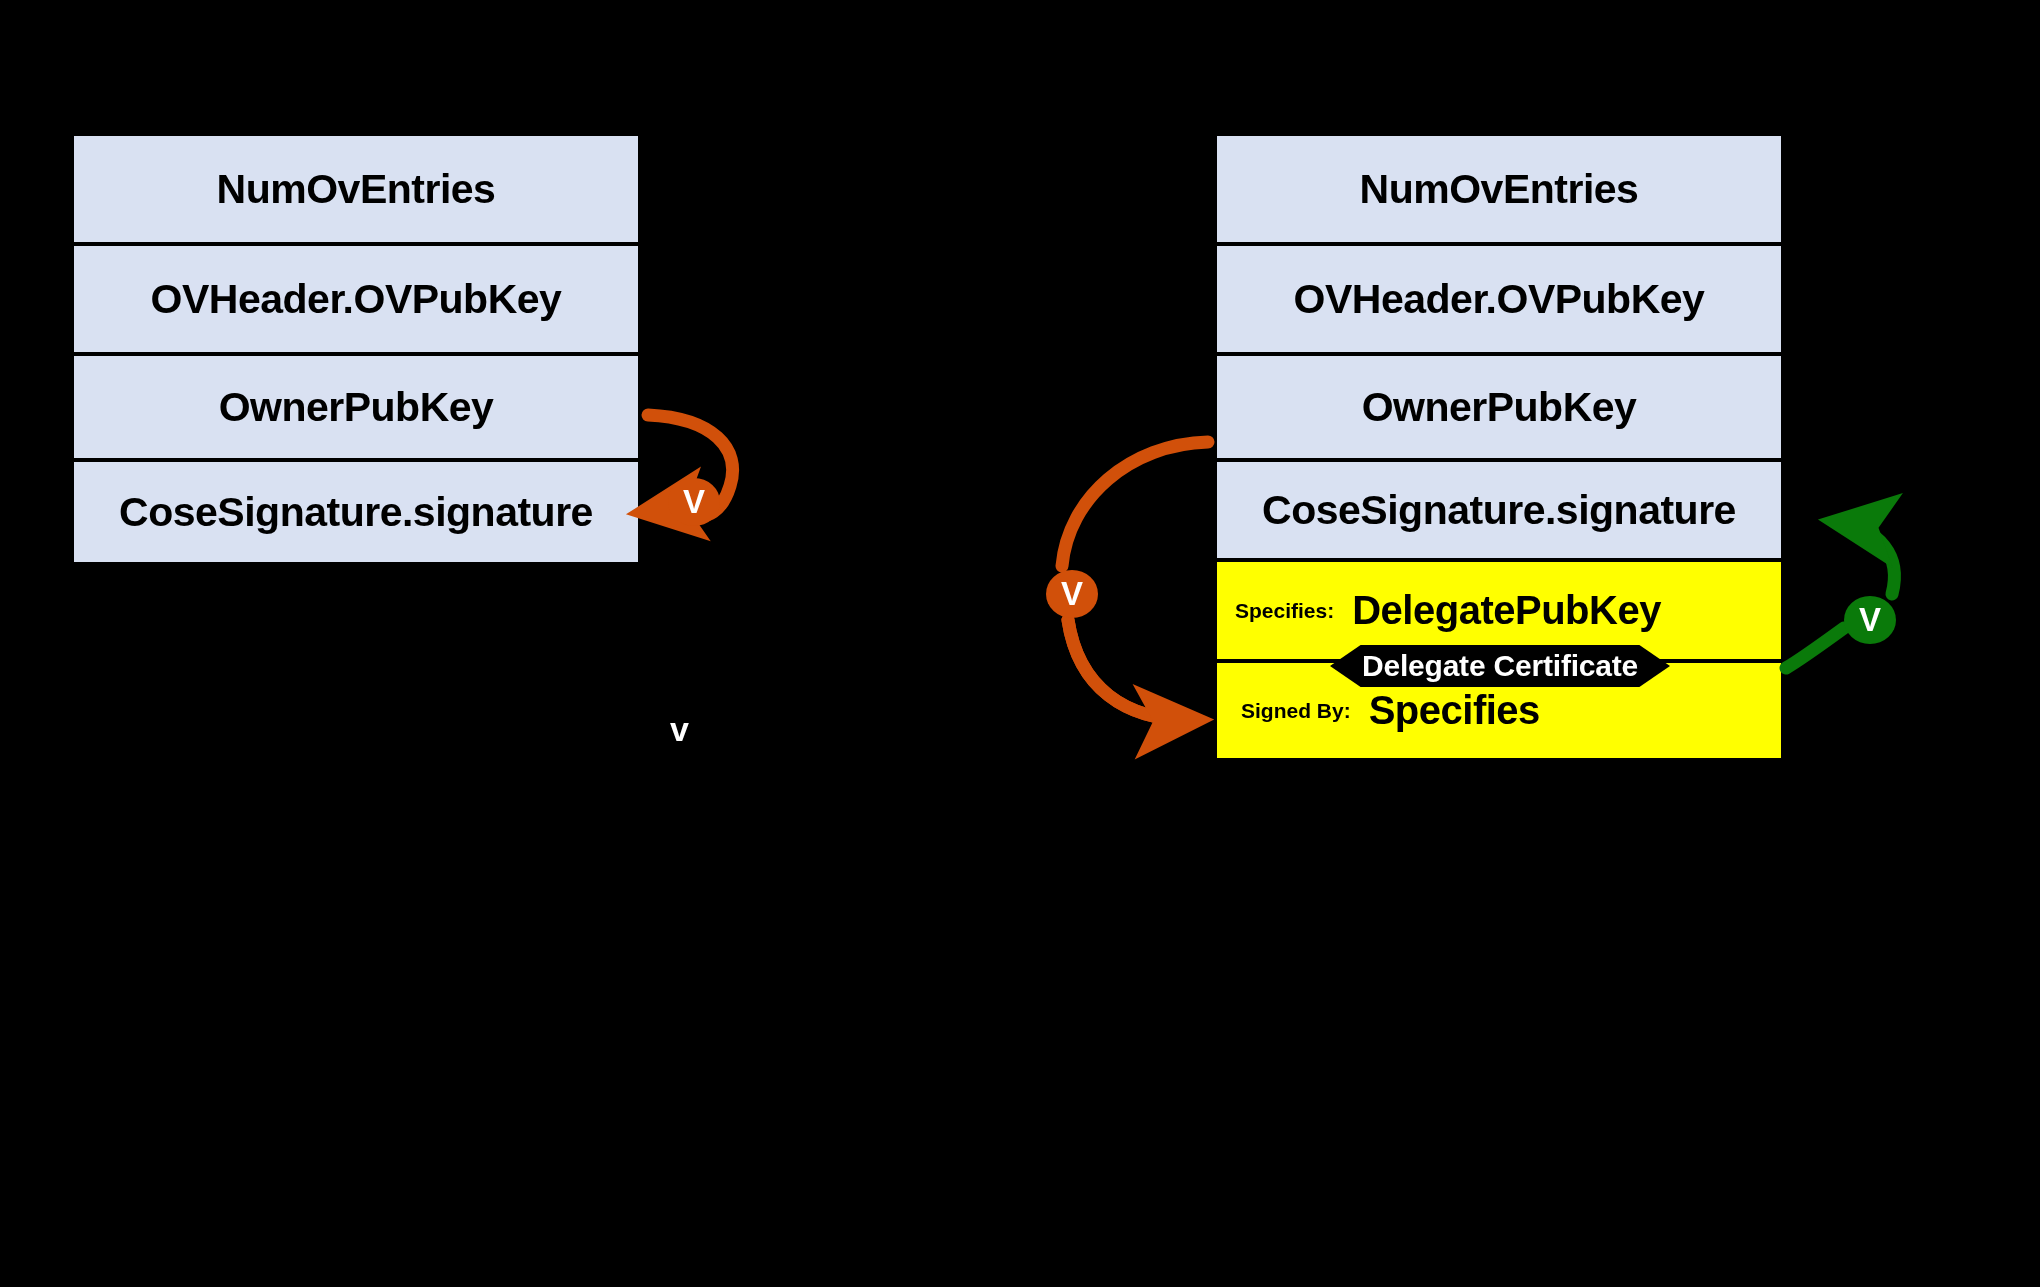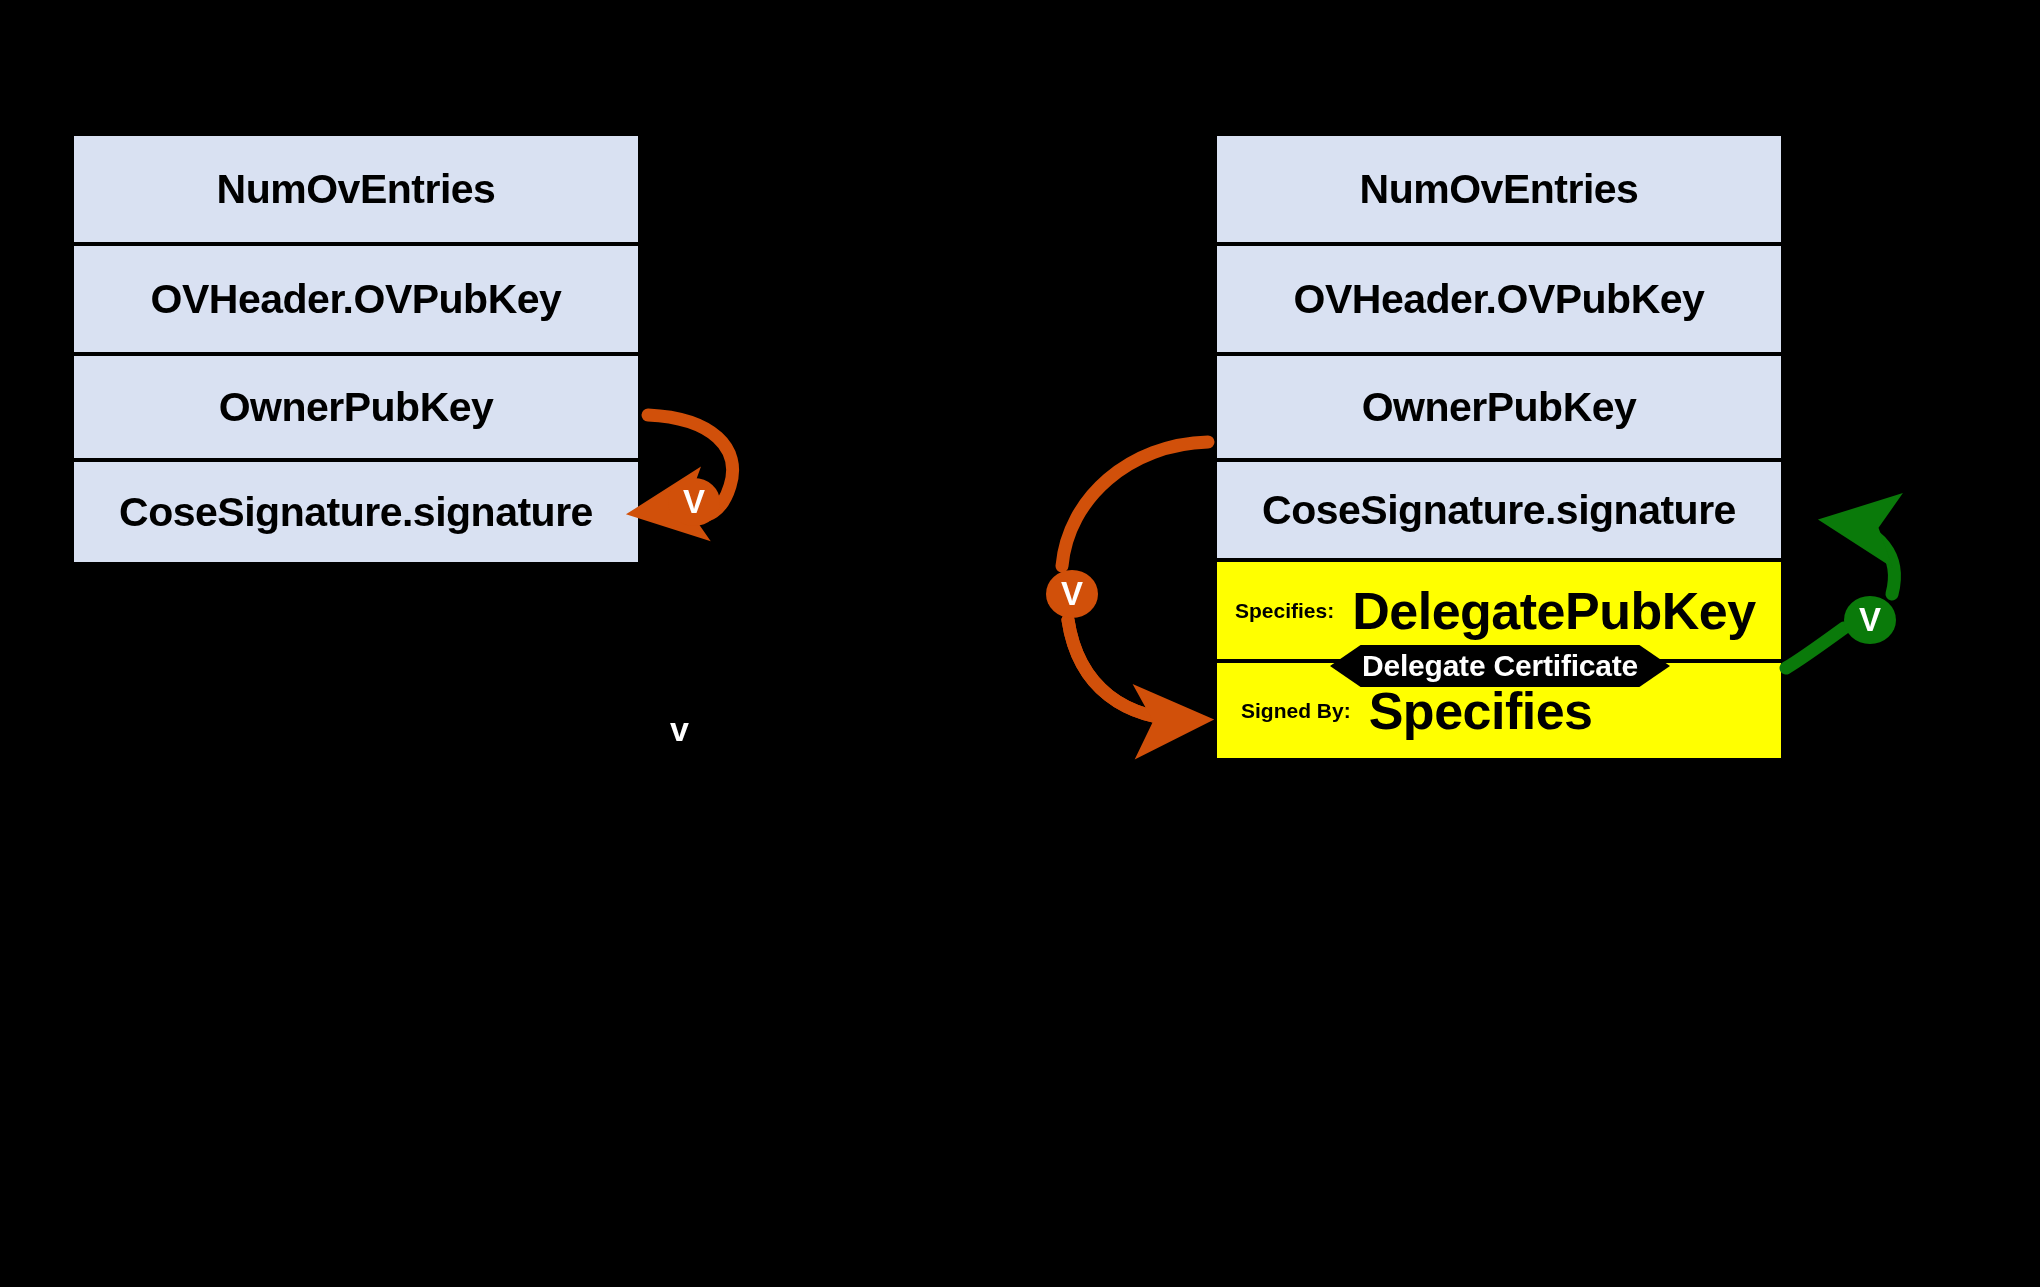--- a/index.html
+++ b/index.html
@@ -46,21 +46,21 @@
   #voucher-right .vrow.yellow:nth-child(6){height:95px;padding-left:24px;}
   #voucher-right .vrow-label{font-size:41px;}
 
   
   .vrow.yellow{justify-content:flex-start;padding-left:18px;text-align:center;}
   .kv-key{
     font-size:21px;font-weight:bold;color:#000;
     margin-right:18px;white-space:nowrap;
   }
   .kv-val{
-    font-size:52px;font-weight:bold;color:#000;
+    font-size:40px;font-weight:bold;color:#000;
     letter-spacing:-0.5px;white-space:nowrap;
   }
 
   
   #delegate-cert-banner{
     position:absolute;left:1330px;top:645px;width:340px;height:42px;
     z-index:6;pointer-events:none;
   }
   #delegate-cert-banner .chev-shape{
     position:absolute;inset:0;background:#000;

